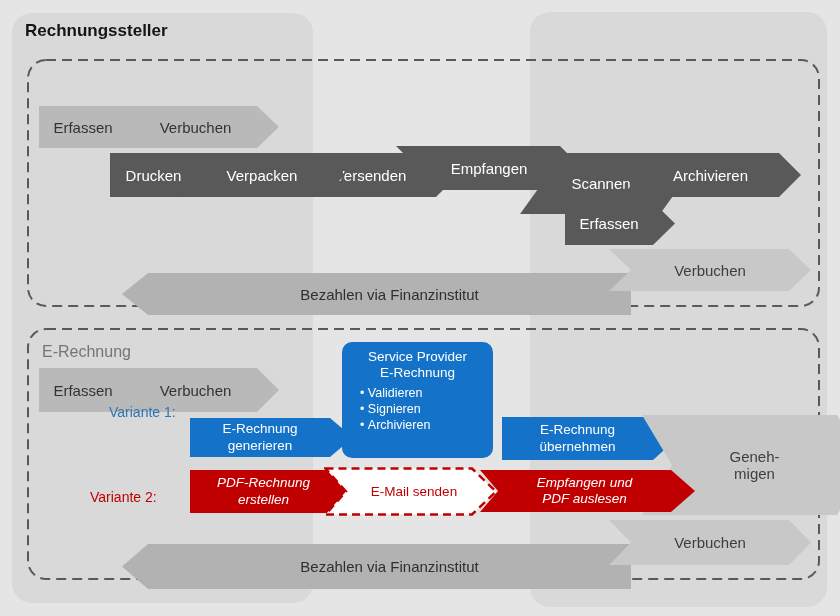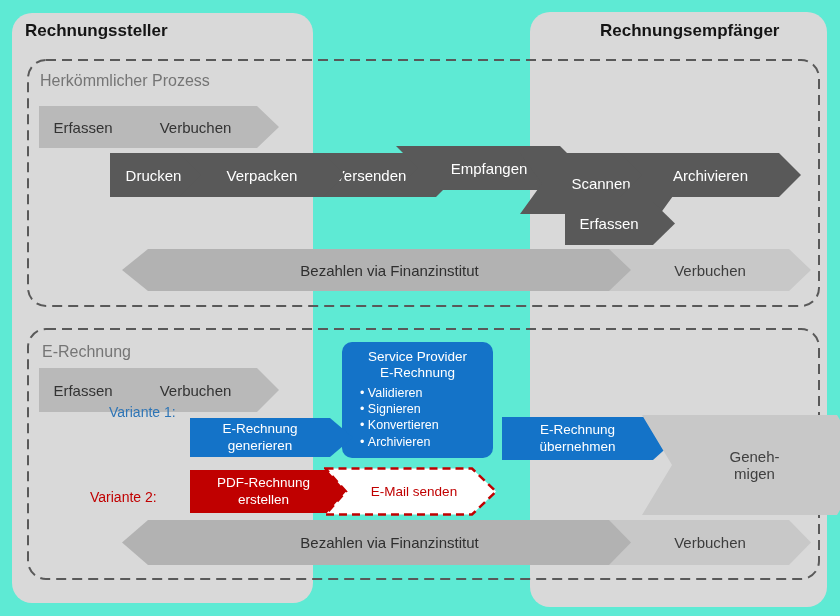--- a/index.html
+++ b/index.html
@@ -1,35 +1,35 @@
 <!DOCTYPE html>
 <html><head>
 <meta charset="utf-8">
 <style>
   html,body{margin:0;padding:0;background:#fff;}
-  .stage{position:relative;width:840px;height:616px;background:#5eead4;
+  .stage{position:relative;width:840px;height:616px;background:#e5e5e5;
          font-family:"Liberation Sans",sans-serif;overflow:hidden;}
   .band{position:absolute;background:#d9d9d9;border-radius:20px;}
   .hdr{position:absolute;font-size:17px;font-weight:bold;color:#151515;white-space:nowrap;}
   .boxlabel{position:absolute;font-size:16px;color:#757575;white-space:nowrap;}
   .dashedbox{position:absolute;}
   .chev{position:absolute;display:flex;flex-direction:column;align-items:center;justify-content:center;
         text-align:center;--t:22px;--n:22px;white-space:nowrap;}
   .chev.flat{clip-path:polygon(0 0,calc(100% - var(--t)) 0,100% 50%,calc(100% - var(--t)) 100%,0 100%);
              padding-right:var(--t);}
   .chev.nock{clip-path:polygon(0 0,calc(100% - var(--t)) 0,100% 50%,calc(100% - var(--t)) 100%,0 100%,var(--n) 50%);
              padding-left:var(--n);padding-right:var(--t);}
   .chev.larrow{clip-path:polygon(var(--t) 0,100% 0,100% 100%,var(--t) 100%,0 50%);
-             padding-left:var(--t);}
+             padding-left:var(--t);margin-top:24px;}
   .g-med{background:#b9b9b9;color:#333;}
   .g-dark{background:#595959;color:#fff;}
   .g-light{background:#c8c8c8;color:#3d3d3d;}
   .g-bar{background:#b2b2b2;color:#2f2f2f;}
   .c-blue{background:#1473c8;color:#fff;}
-  .c-red{background:#c00000;color:#fff;}
+  .c-red{background:#c00000;color:#fff;font-style:italic;}
   .fs15{font-size:15px;}
   .two{font-size:13.5px;line-height:1.2;}
   .sp-box{position:absolute;background:#1473c8;color:#fff;border-radius:10px;
           padding:7px 6px 6px 6px;box-sizing:border-box;}
   .sp-title{text-align:center;font-size:13.5px;line-height:1.22;}
   .sp-list{margin:3px 0 0 0;padding:0 0 0 12px;list-style:none;font-size:12.5px;line-height:1.3;text-align:left;}
   .sp-list li::before{content:"\2022\00a0";}
   .vlabel{position:absolute;font-size:14px;white-space:nowrap;}
   .v1{color:#2e75b6;}
   .v2{color:#c00000;}
@@ -38,26 +38,24 @@
 </style>
 </head>
 <body>
 
 <div class="stage">
 
   <div class="band" style="left:12px;top:13px;width:301px;height:590px;"></div>
   <div class="band" style="left:530px;top:12px;width:297px;height:595px;"></div>
 
   <div class="hdr" style="left:25px;top:21px;">Rechnungssteller</div>
-  <div class="hdr" style="left:600px;top:21px;">Rechnungsempfänger</div>
 
   <svg class="dashedbox" style="left:26px;top:58px;" width="795" height="250">
     <rect x="2" y="2" width="791" height="246" rx="18" fill="none" stroke="#595959" stroke-width="2" stroke-dasharray="10 6"></rect>
   </svg>
-  <div class="boxlabel" style="left:40px;top:72px;">Herkömmlicher Prozess</div>
 
   <div class="chev flat g-med fs15" style="left:39px;top:106px;width:88px;height:42px;">
     <span>Erfassen</span>
   </div>
   <div class="chev nock g-med fs15" style="left:112px;top:106px;width:123px;height:42px;">
     <span>Verbuchen</span>
   </div>
 
   <div class="chev flat g-dark fs15" style="left:110px;top:153px;width:87px;height:44px;text-align:center;">
     <span>Drucken</span>
@@ -102,21 +100,20 @@
   </div>
 
   <div class="sp-box" style="left:342px;top:342px;width:151px;height:116px;">
     <div class="sp-title">
       <span>Service Provider</span><br>
       <span>E-Rechnung</span>
     </div>
     <ul class="sp-list">
       <li>Validieren</li>
       <li>Signieren</li>
-      <li>Konvertieren</li>
       <li>Archivieren</li>
     </ul>
   </div>
 
   <div class="vlabel v1" style="left:90px;top:404px;margin-left:19px;">Variante 1:</div>
   <div class="chev flat c-blue two" style="left:190px;top:418px;width:140px;height:39px;--t:23px;">
     <span>E-Rechnung</span>
     <span>generieren</span>
   </div>
   <div class="chev flat c-blue two" style="left:502px;top:417px;width:151px;height:43px;--t:24px;">
@@ -131,20 +128,24 @@
 
   <div class="vlabel v2" style="left:90px;top:489px;">Variante 2:</div>
   <div class="chev flat c-red two" style="left:190px;top:470px;width:147px;height:43px;--t:24px;">
     <span>PDF-Rechnung</span>
     <span>erstellen</span>
   </div>
   <svg class="dashedbox" style="left:324px;top:467px;" width="174" height="49">
     <polygon points="1.5,1.5 148,1.5 172,24.5 148,47.5 1.5,47.5 22,24.5" fill="#ffffff" stroke="#c00000" stroke-width="2.5" stroke-dasharray="8 5"></polygon>
   </svg>
   <div class="email-text" style="left:344px;top:467px;width:140px;height:49px;">E-Mail senden</div>
+  <div class="chev nock c-red two" style="left:480px;top:470px;width:173px;height:42px;--t:24px;--n:18px;">
+    <span>Empfangen und</span>
+    <span>PDF auslesen</span>
+  </div>
 
   <div class="chev larrow g-bar fs15" style="left:122px;top:520px;width:483px;height:45px;--t:26px;">
     <span>Bezahlen via Finanzinstitut</span>
   </div>
   <div class="chev nock g-light fs15" style="left:609px;top:520px;width:158px;height:45px;">
     <span>Verbuchen</span>
   </div>
 
 </div>
 

